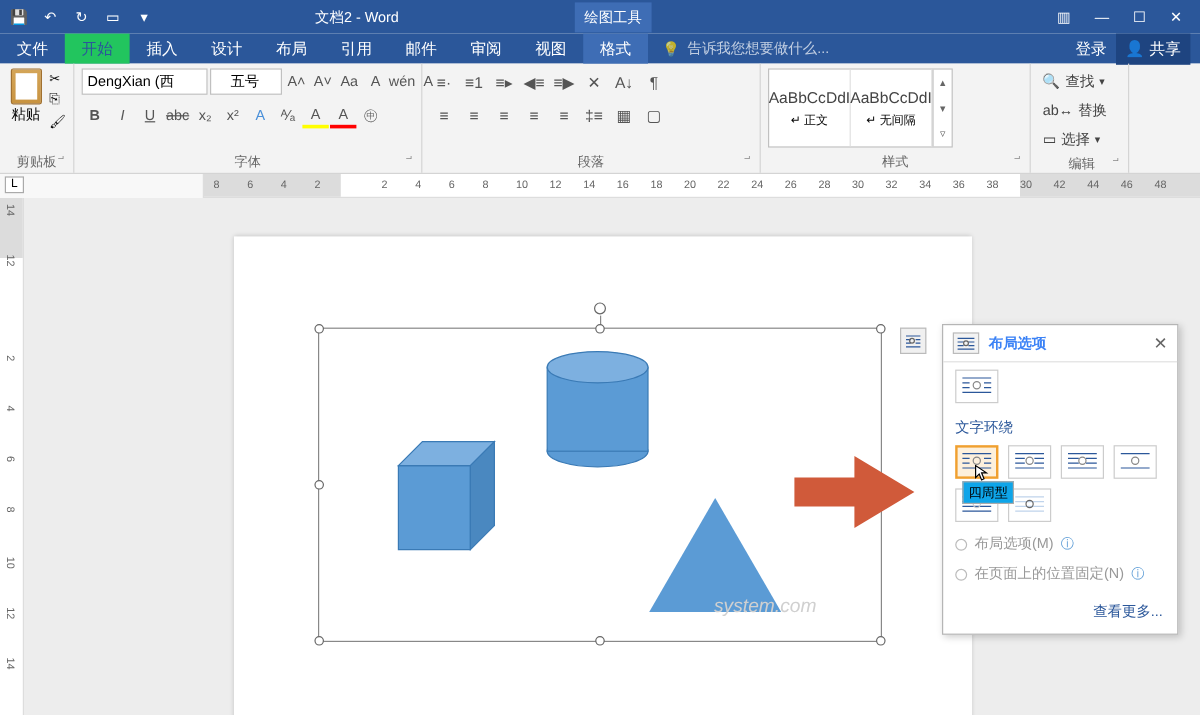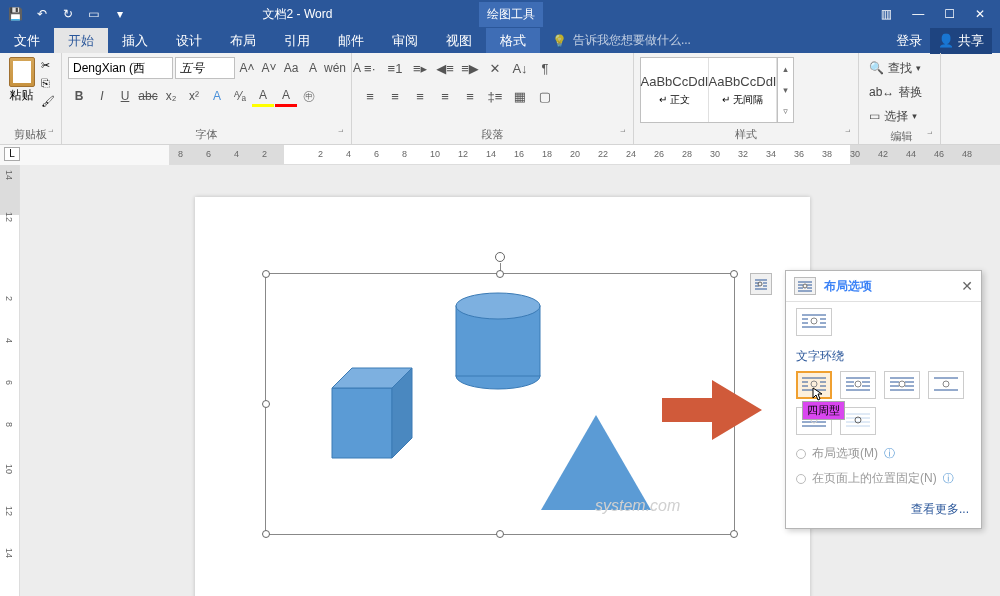--- a/index.html
+++ b/index.html
@@ -9,21 +9,21 @@
 .titlebar { height: 28px; background: #2b579a; display: flex; align-items: center; color: #fff; font-size: 12px; }
 .titlebar .qat { display: flex; gap: 10px; padding: 0 8px; align-items: center; }
 .titlebar .qat span { width: 16px; height: 16px; display: flex; align-items: center; justify-content: center; }
 .titlebar .title { flex: 1; text-align: center; }
 .titlebar .contextual { background: #3e6db5; padding: 4px 8px; margin-left: 20px; }
 .titlebar .winbtns { display: flex; gap: 20px; padding: 0 15px; }
 
 
 .tabs { height: 25px; background: #2b579a; display: flex; align-items: stretch; color: #fff; font-size: 13px; }
 .tabs .tab { padding: 4px 14px; cursor: pointer; }
-.tabs .tab.active { background: #e5e5e5; color: #2b579a; }
+.tabs .tab.active { background: #22c55e; color: #2b579a; }
 .tabs .tab.context { background: #3e6db5; }
 .tabs .tell { flex: 1; display: flex; align-items: center; gap: 6px; opacity: 0.7; padding-left: 12px; font-size: 12px; }
 .tabs .right { display: flex; align-items: center; gap: 8px; padding-right: 8px; }
 .tabs .share { background: #1e4480; padding: 4px 8px; }
 
 
 .ribbon { height: 92px; background: #f3f3f3; border-bottom: 1px solid #d4d4d4; display: flex; font-size: 12px; }
 .group { border-right: 1px solid #d4d4d4; padding: 4px 6px 0; display: flex; flex-direction: column; }
 .group-body { flex: 1; display: flex; align-items: flex-start; }
 .group-label { text-align: center; font-size: 11px; color: #666; padding: 2px 0; position: relative; }
@@ -33,21 +33,21 @@
 .clipboard .paste { display: flex; flex-direction: column; align-items: center; width: 40px; }
 .clipboard .paste .icon { width: 26px; height: 30px; background: linear-gradient(#d4a558, #c89340); border: 1px solid #a07030; border-radius: 2px; position: relative; }
 .clipboard .paste .icon::before { content: ""; position: absolute; top: 3px; left: 3px; right: 3px; bottom: 3px; background: #fff; }
 .clipboard .side { display: flex; flex-direction: column; gap: 4px; padding-top: 2px; padding-left: 4px; }
 .clipboard .side span { width: 14px; height: 14px; font-size: 11px; }
 
 .font { width: 290px; }
 .font-row1 { display: flex; gap: 2px; align-items: center; }
 .font-row1 select, .font-row1 .combo { border: 1px solid #c0c0c0; background: #fff; font-size: 12px; height: 22px; }
 .font-row1 .fname { width: 105px; padding: 0 4px; }
-.font-row1 .fsize { width: 60px; padding: 0 4px; font-style: italic; }
+.font-row1 .fsize { width: 60px; padding: 0 16px; }
 .font-row1 .btn { width: 20px; height: 22px; display: flex; align-items: center; justify-content: center; color: #555; }
 .font-row2 { display: flex; gap: 1px; margin-top: 6px; }
 .font-row2 .btn { width: 22px; height: 22px; display: flex; align-items: center; justify-content: center; font-size: 12px; color: #555; }
 
 .paragraph { width: 282px; }
 .para-row { display: flex; gap: 1px; }
 .para-row .btn { width: 24px; height: 22px; display: flex; align-items: center; justify-content: center; color: #555; font-size: 13px; }
 
 .styles { width: 225px; }
 .styles-gallery { display: flex; border: 1px solid #c0c0c0; background: #fff; height: 66px; }
@@ -103,21 +103,21 @@
 .popup-head { display: flex; align-items: center; padding: 6px 8px; border-bottom: 1px solid #e0e0e0; }
 .popup-head .anchor-icon { width: 22px; height: 18px; border: 1px solid #bbb; background: #f3f3f3; margin-right: 8px; display: flex; align-items: center; justify-content: center; font-size: 11px; }
 .popup-head .title { color: #3b82f6; font-weight: bold; flex: 1; }
 .popup-head .close { color: #666; cursor: pointer; font-size: 14px; }
 .popup-section { padding: 6px 10px; }
 .popup-section .label { color: #2b579a; margin-bottom: 6px; }
 .wrap-grid { display: flex; flex-wrap: wrap; gap: 8px; }
 .wrap-opt { width: 36px; height: 28px; border: 1px solid #ccc; display: flex; align-items: center; justify-content: center; position: relative; cursor: pointer; }
 .wrap-opt.selected { border: 2px solid #f0a030; background: #fdf0dc; }
 .wrap-opt svg { width: 28px; height: 20px; }
-.tooltip { position: absolute; left: 4px; top: 28px; background: #d946ef; border: 1px solid #aaa; padding: 1px 4px; font-size: 11px; white-space: nowrap; z-index: 10; }
+.tooltip { position: absolute; left: 4px; top: 28px; background: #0ea5e9; border: 1px solid #aaa; padding: 1px 4px; font-size: 11px; white-space: nowrap; z-index: 10; }
 .popup-radio { padding: 4px 10px; color: #999; display: flex; align-items: center; gap: 6px; }
 .popup-radio .circle { width: 10px; height: 10px; border: 1px solid #bbb; border-radius: 50%; }
 .popup-radio .info { color: #5b9bd5; font-size: 11px; }
 .popup-more { text-align: right; padding: 10px 12px; color: #2b579a; cursor: pointer; }
 
 .watermark { position: absolute; left: 400px; top: 300px; color: #d0d0d0; font-size: 16px; font-style: italic; pointer-events: none; }
 </style>
 </head>
 <body>
 

